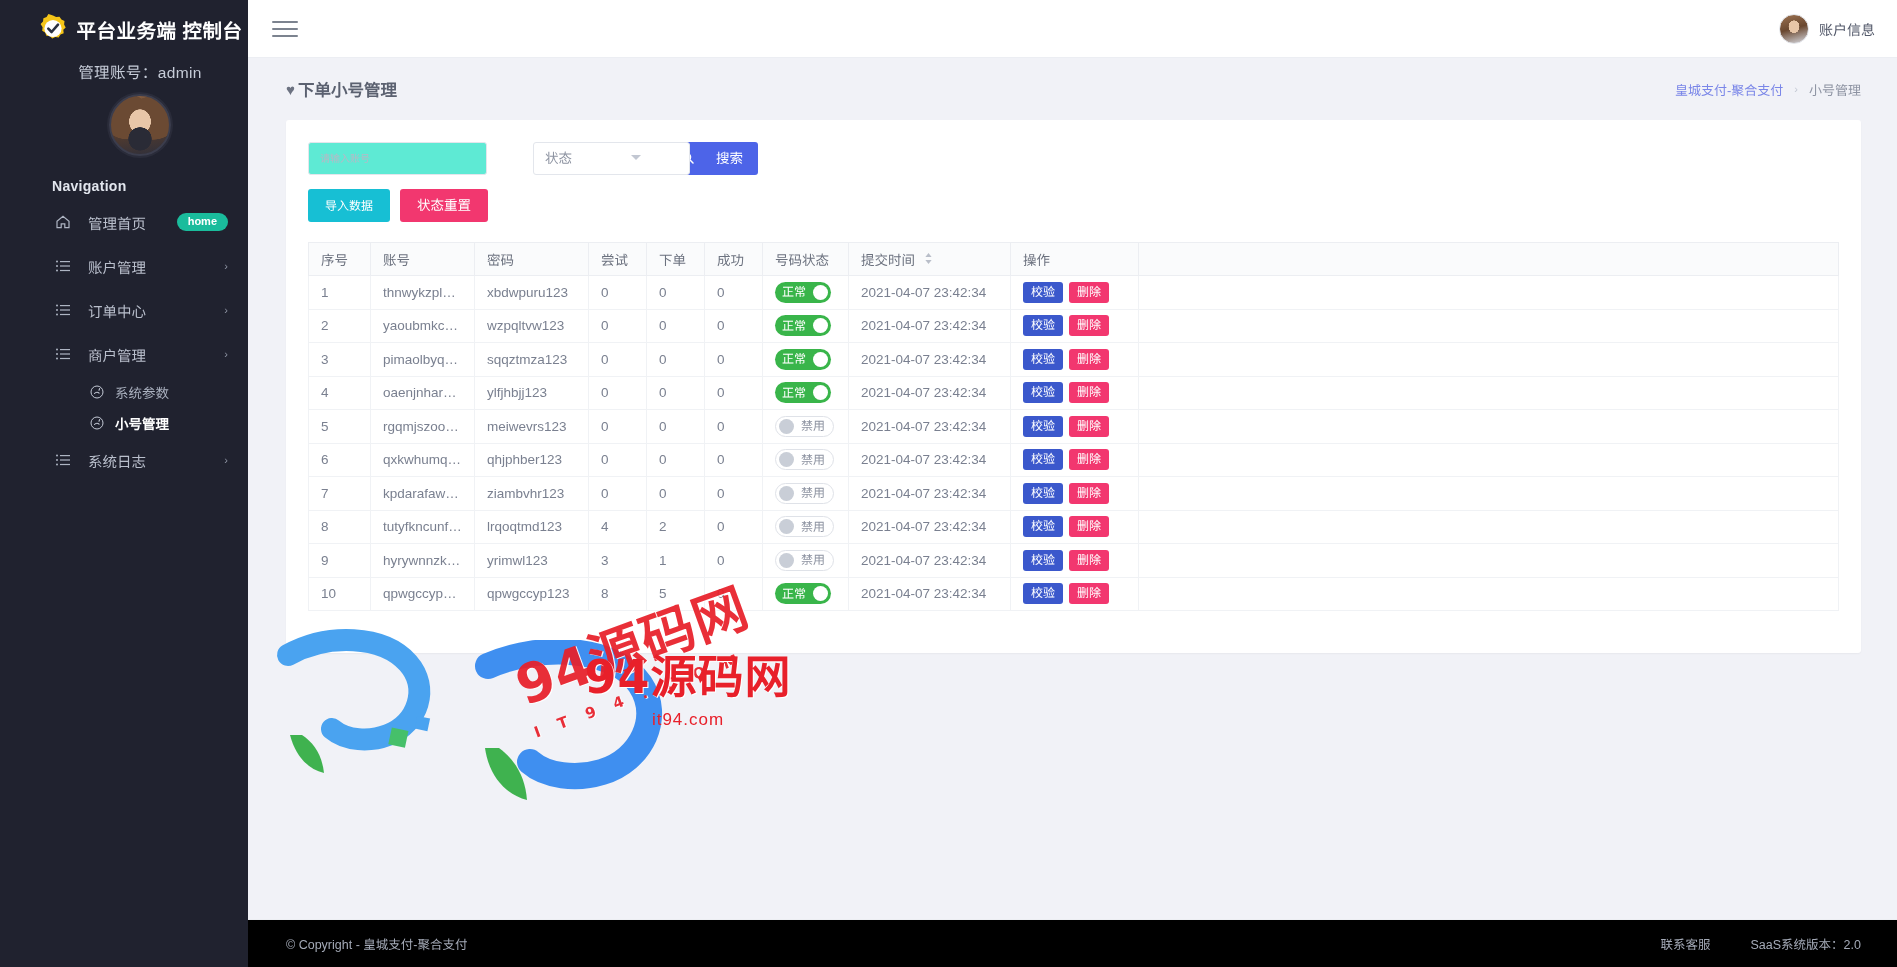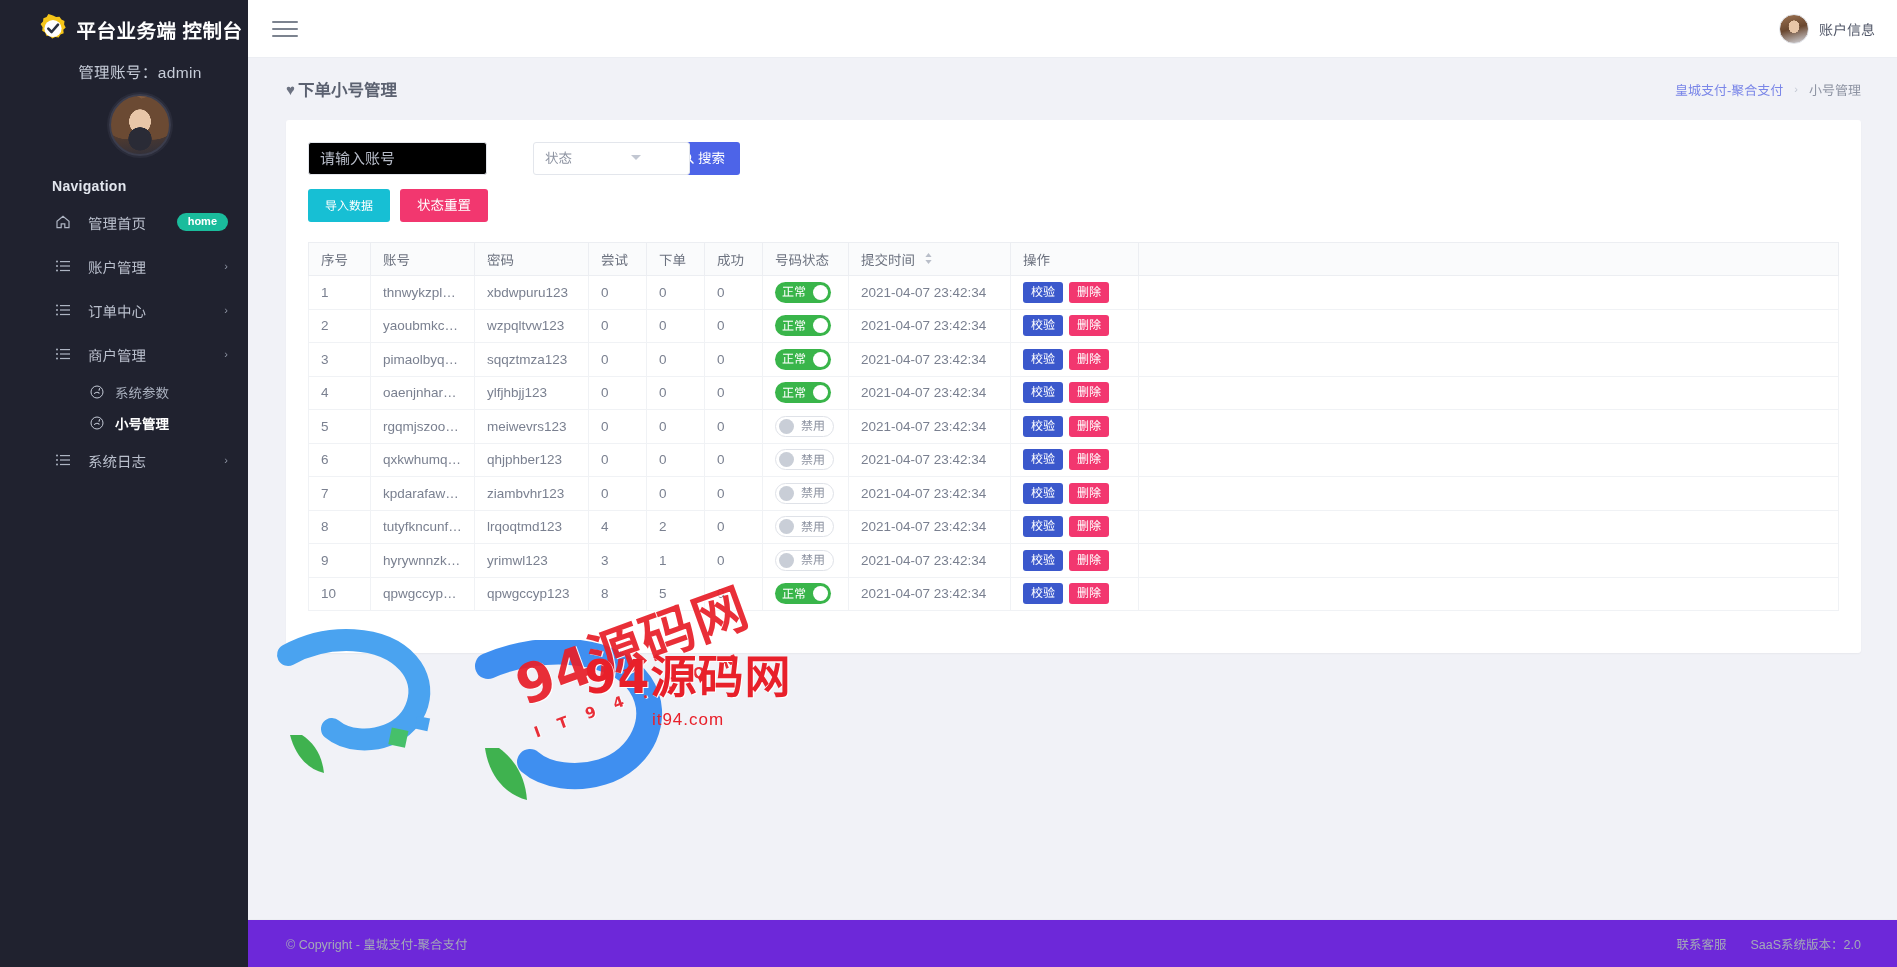--- a/index.html
+++ b/index.html
@@ -106,42 +106,42 @@
   .crumb-cur { color: #8d93a2; }
 
   .card {
     margin: 0 36px 0 38px; background: #ffffff; border-radius: 3px;
     box-shadow: 0 1px 2px rgba(0,0,0,.045);
     padding: 22px 22px 26px 22px; height: 533px; overflow: hidden;
   }
   .filters { display: flex; align-items: center; gap: 7px; }
   .inp-account {
     width: 179px; height: 33px; border: 1px solid #e3e6ec; border-radius: 3px;
-    padding: 0 11px; font-size: 15px; color: #5a6070; outline: none;
-    font-family: inherit; background: #000000;
+    padding: 0 11px; font-size: 10px; color: #5a6070; outline: none;
+    font-family: inherit; background: #5eead4;
   }
   .inp-account::placeholder { color: #b5bac6; }
   .sel-wrap { position: relative; width: 157px; }
   .sel-status {
     width: 157px; height: 33px; border: 1px solid #e3e6ec; border-radius: 3px;
     padding: 0 26px 0 11px; font-size: 13.5px; color: #8d93a1; outline: none;
     background: #fff; appearance: none; font-family: inherit; cursor: pointer; margin-left: 39px;
   }
   .sel-arrow {
     position: absolute; right: 10px; top: 13px; width: 0; height: 0;
     border-left: 5px solid transparent; border-right: 5px solid transparent;
     border-top: 5px solid #c2c7d2; pointer-events: none;
   }
   .btn {
     border: none; border-radius: 3px; color: #fff; cursor: pointer;
     font-family: inherit; font-size: 13.5px; line-height: 1;
   }
   .btn-search {
     height: 33px; padding: 0 15px; background: #4d64e8;
-    display: inline-flex; align-items: center; gap: 4px; margin-left: 9px;
+    display: inline-flex; align-items: center; gap: 22px; margin-left: 9px;
   }
   .btn-search .mag { font-size: 13px; }
   .row2 { display: flex; gap: 10px; margin-top: 14px; }
   .btn-import { height: 33px; padding: 0 17px; background: #17bfd4; font-size: 12px; }
   .btn-reset  { height: 33px; padding: 0 17px; background: #f2376f; font-size: 13.5px; }
 
   table.grid { width: 100%; border-collapse: collapse; margin-top: 20px; table-layout: fixed; }
   table.grid th {
     background: #fafbfc; border: 1px solid #eceef2; border-left: none;
     font-size: 13.5px; font-weight: normal; color: #6c727f;
@@ -204,25 +204,25 @@
     font-family: "DejaVu Sans", sans-serif; font-weight: bold;
     color: #e8202a; font-size: 46px; letter-spacing: 1px; text-shadow: 1px 1px 0 #fff;
   }
   .wm-main .small { color: #e8202a; font-size: 17px; margin-top: 4px; letter-spacing: 1px; }
   .blob { position: absolute; pointer-events: none; }
   .blob svg { display: block; }
 
   
   .footer {
     position: absolute; left: 0; right: 0; bottom: 0; height: 48px;
-    background: #6d28d9; border-top: 1px solid #eceef2;
+    background: #000000; border-top: 1px solid #eceef2;
     display: flex; align-items: center; justify-content: space-between;
     padding: 0 36px 0 38px; font-size: 12.5px; color: #a4aab7;
   }
-  .foot-right { display: flex; gap: 24px; }
+  .foot-right { display: flex; gap: 40px; }
   .foot-link { cursor: pointer; }
 </style>
 </head>
 <body>
 
 <div class="app">
 
   <aside class="sidebar">
     <div class="brand">
       <span class="brand-logo">

